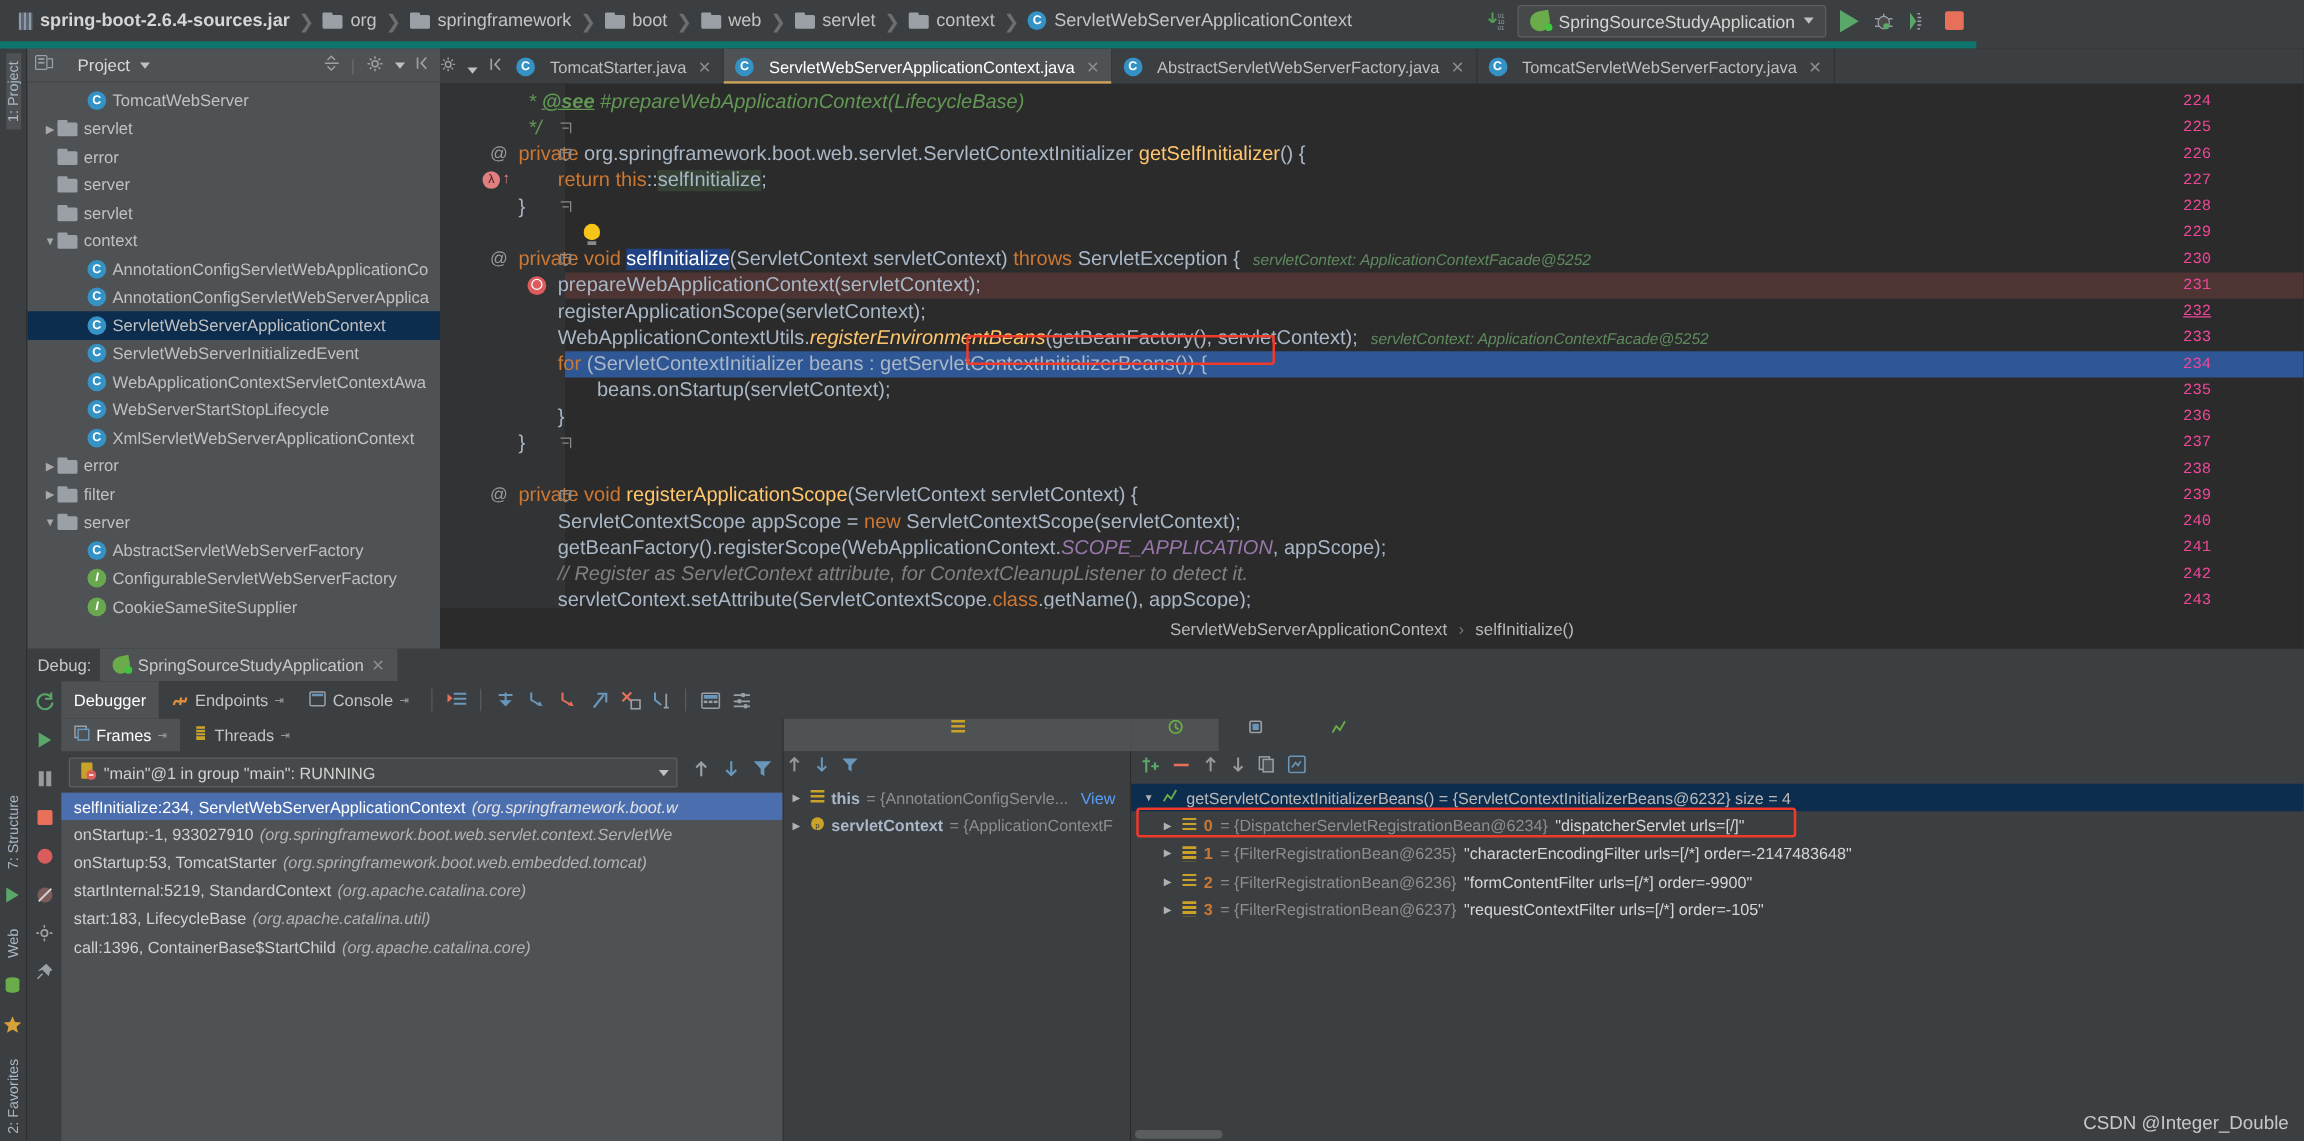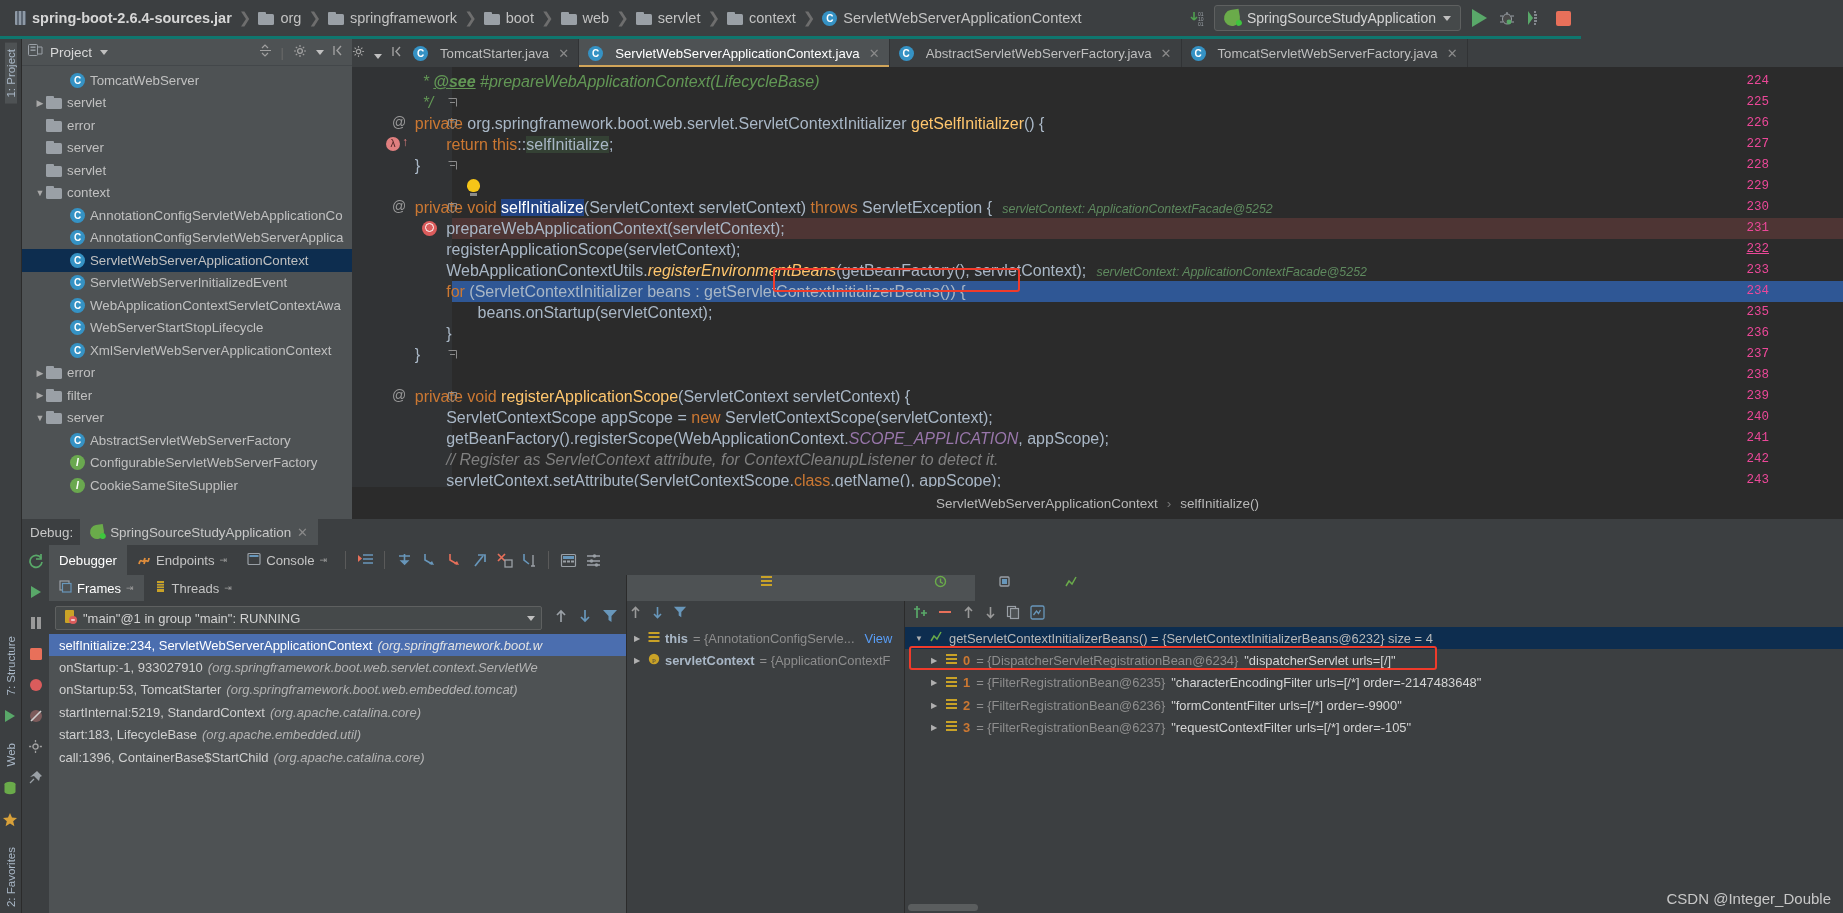--- a/index.html
+++ b/index.html
@@ -9,21 +9,21 @@
     font-family:"Liberation Sans", sans-serif;
     overflow:hidden;
     color:#bbbbbb;
   }
   .app { position:relative; width:1843px; height:913px; }
 
   
   .topbar{
     position:absolute; left:0; top:0; width:1581px; height:39px;
     background:#3c3f41; display:flex; align-items:center;
-    border-bottom:3px solid #0f766e;
+    border-bottom:6px solid #0f766e;
   }
   .breadcrumbs{ display:flex; align-items:center; padding-left:10px; height:39px; }
   .crumb{ display:flex; align-items:center; height:39px; padding:0 5px; font-size:14.5px; color:#c3c3c3; white-space:nowrap;}
   .crumb.first{ font-weight:bold; color:#d6d6d6; }
   .crumb-sep{ color:#6e6e6e; font-size:15px; padding:0 2px; }
   .ic{ display:inline-block; margin-right:6px; flex:none; }
   .ic-jar{ width:11px; height:14px; background:
       repeating-linear-gradient(90deg,#8f9aa6 0 2px,#5c6672 2px 4px);
       border-radius:1px;}
   .ic-folder{ width:16px; height:13px; position:relative; }
@@ -64,21 +64,21 @@
 
   
   .projpanel{
     position:absolute; left:22px; top:39px; width:330px; height:480px;
     background:#4e5254;
   }
   .projhead{
     height:27px; display:flex; align-items:center; padding:0 6px;
     background:#4e5254; border-bottom:1px solid #43474a;
   }
-  .projhead-title{ font-size:13.5px; color:#d8d8d8; margin-left:7px;}
+  .projhead-title{ font-size:13.5px; color:#d8d8d8; margin-left:19px;}
   .projhead-icons{ margin-left:auto; display:flex; align-items:center; gap:9px; color:#a0a0a0; font-size:13px;}
   .tree{ padding-top:3px; font-size:13.3px; color:#c0c0c0; }
   .tnode{ height:22.5px; display:flex; align-items:center; white-space:nowrap; overflow:hidden; padding-right:4px;}
   .tnode.sel{ background:#0d2d4f; }
   .tarrow{ width:12px; flex:none; color:#a8a8a8; font-size:9px; text-align:center; }
   .tnode .ic{ margin-right:5px; }
 
   
   .editor-wrap{ position:absolute; left:352px; top:39px; width:1491px; height:480px; background:#2b2b2b;}
   .tabbar{ height:28px; background:#3c3f41; display:flex; align-items:stretch; }
@@ -767,21 +767,21 @@
                 <div class="frow">
                   <span>onStartup:53, TomcatStarter</span>
                   <span class="fpkg">(org.springframework.boot.web.embedded.tomcat)</span>
                 </div>
                 <div class="frow">
                   <span>startInternal:5219, StandardContext</span>
                   <span class="fpkg">(org.apache.catalina.core)</span>
                 </div>
                 <div class="frow">
                   <span>start:183, LifecycleBase</span>
-                  <span class="fpkg">(org.apache.embedded.util)</span>
+                  <span class="fpkg">(org.apache.catalina.util)</span>
                 </div>
                 <div class="frow">
                   <span>call:1396, ContainerBase$StartChild</span>
                   <span class="fpkg">(org.apache.catalina.core)</span>
                 </div>
               </div>
           </div>
 
           <div class="vars-pane">
             <div class="vtabrow">

